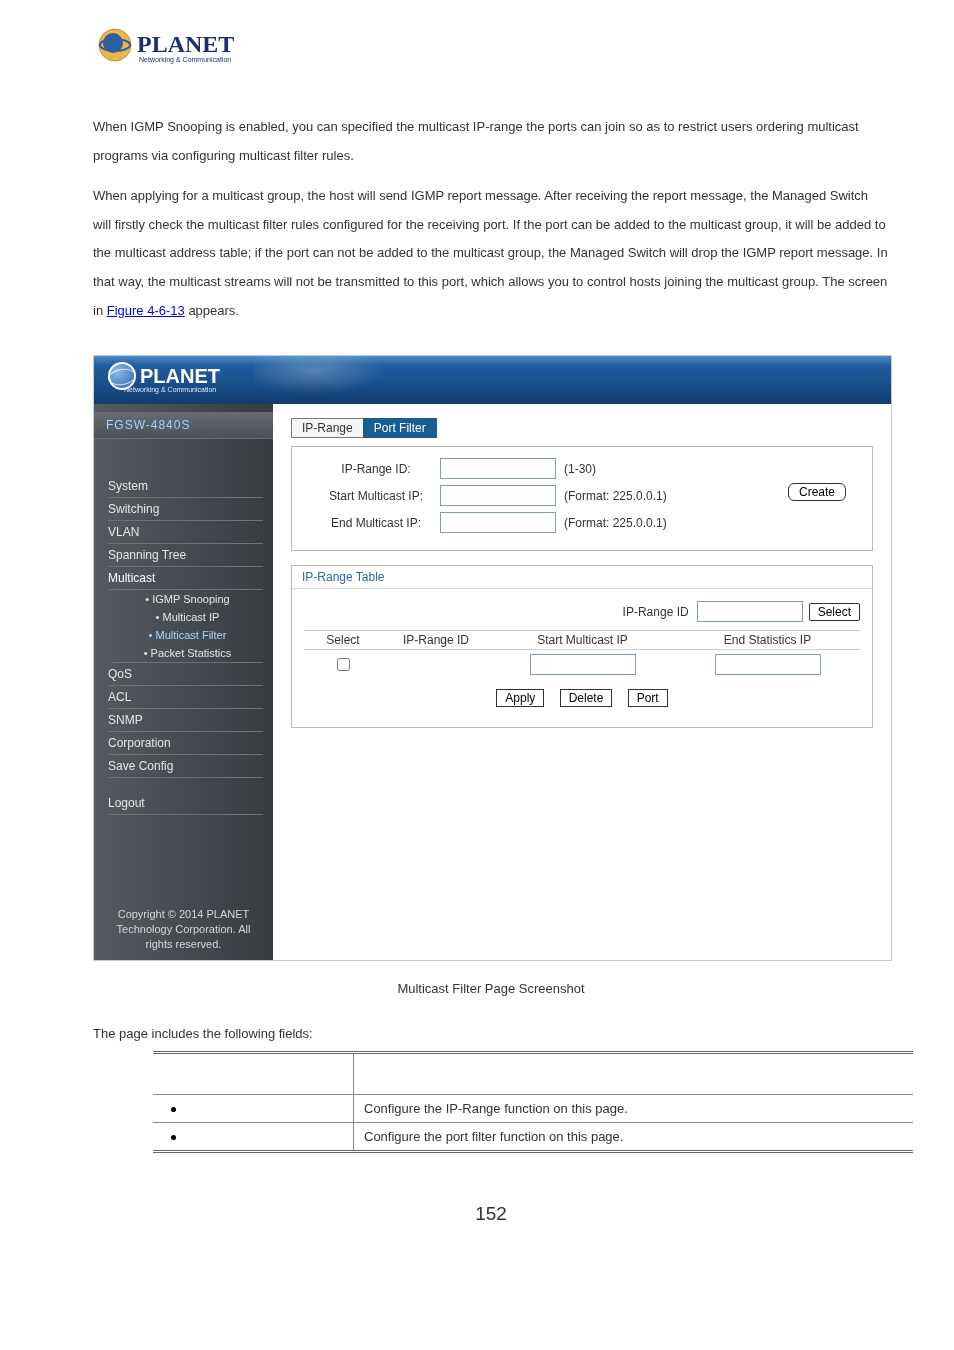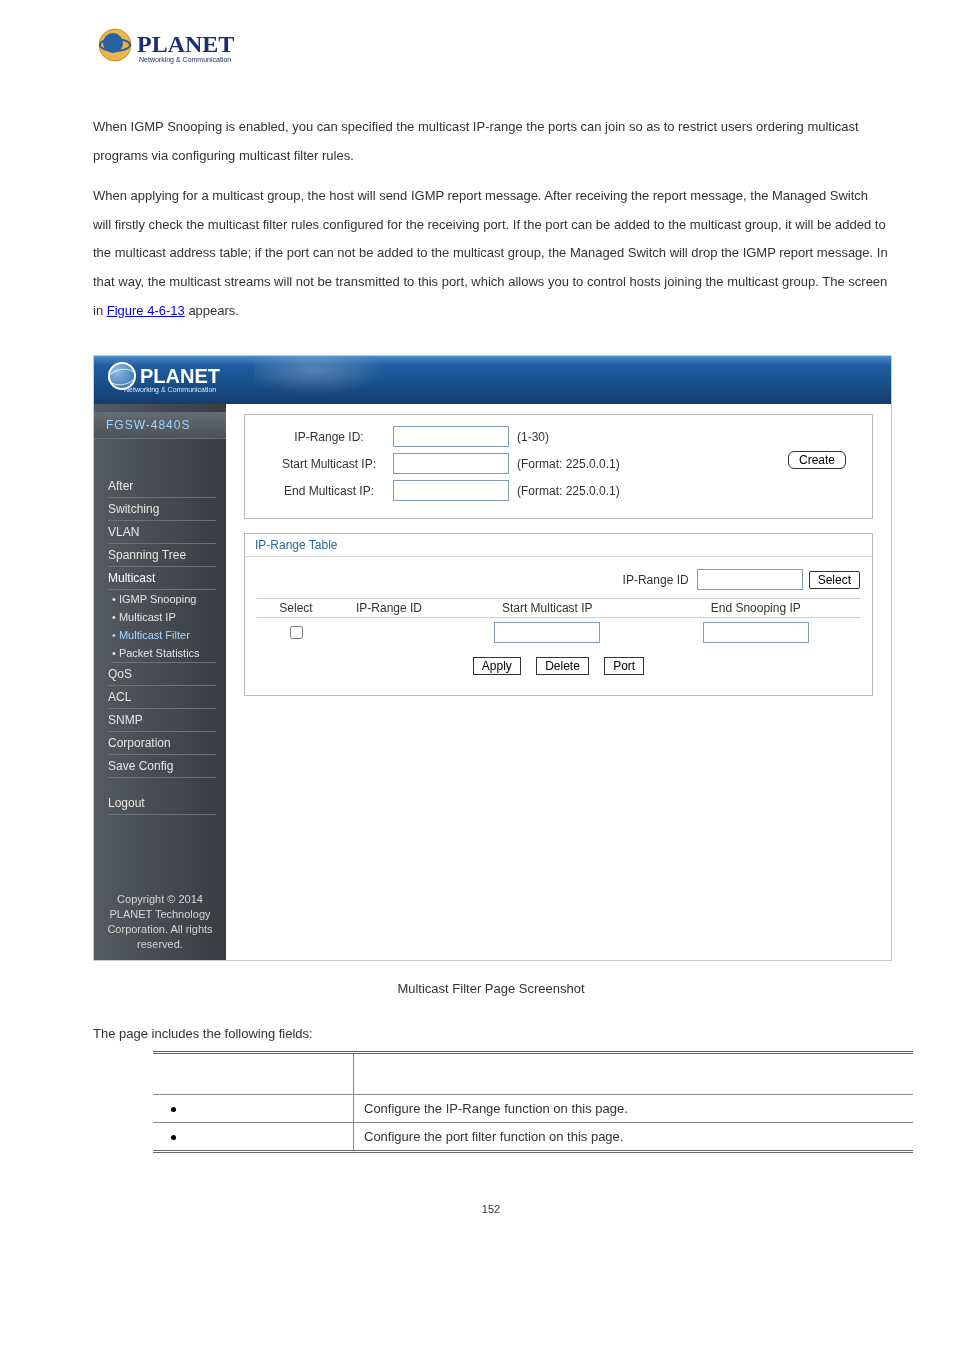--- a/index.html
+++ b/index.html
@@ -11,25 +11,25 @@
 
   .screenshot { width: 797px; border: 1px solid #ccc; margin: 30px auto 10px auto; background: #fff; }
   .ss-header { height: 48px; background: linear-gradient(#4a8bc8 0%, #1f5da0 20%, #1a528f 50%, #123d6e 100%); position: relative; overflow: hidden; }
   .ss-header .planet-logo { margin: 6px 0 0 14px; color: #fff; font-family: Arial Black, sans-serif; font-size: 20px; font-weight: 900; letter-spacing: 0; display: flex; align-items: center; }
   .ss-header .orb { width: 24px; height: 24px; border: 2px solid #fff; border-radius: 50%; display: inline-block; margin-right: 4px; background: radial-gradient(circle at 30% 30%, #8dbbe6, #2c6aa8); position: relative; }
   .ss-header .orb::after{content:"";position:absolute;left:-2px;top:5px;width:26px;height:14px;border:1px solid rgba(255,255,255,0.7);border-radius:50%;transform:rotate(-8deg);}
   .ss-header .tag { font-size: 7px; color:#d9eaff; margin-left: 30px; margin-top:-4px; }
   .ss-header .wave { position:absolute; left:160px; top:0; width:200px; height:48px; opacity:0.25; background: radial-gradient(ellipse 120px 40px at 30% 30%, #fff 0%, transparent 60%); }
 
   .ss-body { display: flex; }
-  .sidebar { width: 132px; background: linear-gradient(to right, #555a61, #383c41); color: #e8e4e0; min-height: 548px; position: relative; padding-top: 8px; font-size: 12px; }
+  .sidebar { width: 179px; background: linear-gradient(to right, #555a61, #383c41); color: #e8e4e0; min-height: 548px; position: relative; padding-top: 8px; font-size: 12px; }
   .model { background: linear-gradient(#666c73,#4c5157); color: #9fd3ff; padding: 6px 12px; border-bottom: 1px solid #6a6f75; font-size: 12px; letter-spacing: 1px; }
   .nav { padding: 8px 10px 0 14px; }
   .nav .item { padding: 2px 0; border-bottom: 1px solid #6c7278; line-height: 18px; }
-  .nav .sub { padding-left: 4px; }
+  .nav .sub { padding-left: 4px; text-align: center; }
   .nav .sub .item { border-bottom: none; padding: 0 0; line-height: 18px; font-size: 11px; }
   .nav .hl { color: #fff; }
   .nav .sel { color: #a6d6ff; }
   .sidebar .copy { position: absolute; bottom: 8px; left: 0; right: 0; text-align: center; font-size: 11px; color: #d8d5d2; line-height: 15px; padding: 0 10px; }
   .sidebar .item.single { border-bottom: 1px solid #6c7278; }
 
   .content { flex: 1; padding: 10px 18px; font-size: 12px; color: #333; }
   .tabs { margin: 4px 0 8px 0; }
   .tab { display: inline-block; border: 1px solid #7a7a7a; padding: 2px 10px; font-size: 12px; background: #f5f5f5; margin-right: -1px; }
   .tab.active { background: #1a5d94; color: #fff; border-color: #1a5d94; }
@@ -65,21 +65,21 @@
 
   .fields-intro { margin: 20px 0 10px 0; }
 
   table.fields { width: 760px; margin: 0 auto 0 60px; border-collapse: collapse; }
   table.fields tr.top td { border-top: 3px double #666; height: 28px; }
   table.fields td { border-bottom: 1px solid #888; padding: 6px 10px; vertical-align: middle; }
   table.fields td.left { width: 180px; border-right: 1px solid #888; }
   table.fields tr.last td { border-bottom: 3px double #666; }
   .bullet { display:inline-block; width:5px; height:5px; background:#000; border-radius:50%; margin-left: 8px; vertical-align: middle; }
 
-  .pagenum { text-align: center; margin-top: 50px; font-size: 11px; }
+  .pagenum { text-align: center; margin-top: 50px; font-size: 19px; }
 </style>
 </head>
 <body>
 
 <div class="page">
 
   <div class="logo-area">
     <svg class="logo-svg" viewBox="0 0 160 50">
       <circle cx="22" cy="25" r="16" fill="#eab64a" stroke="#c78f2a" stroke-width="1"></circle>
       <circle cx="20" cy="23" r="10" fill="#2a5fa0"></circle>
@@ -102,21 +102,21 @@
           <span>PLANET</span>
         </div>
       <div class="tag">Networking &amp; Communication</div>
       <div class="wave"></div>
     </div>
     <div class="ss-body">
       <div class="sidebar">
         <div class="model">FGSW-4840S</div>
         <div style="height:28px;"></div>
         <div class="nav">
-          <div class="item">After</div>
+          <div class="item">System</div>
           <div class="item">Switching</div>
           <div class="item">VLAN</div>
           <div class="item">Spanning Tree</div>
           <div class="item hl">Multicast</div>
           <div class="sub">
             <div class="item">• IGMP Snooping</div>
             <div class="item">• Multicast IP</div>
             <div class="item sel">• Multicast Filter</div>
             <div class="item single">• Packet Statistics</div>
           </div>
@@ -125,20 +125,23 @@
           <div class="item">SNMP</div>
           <div class="item">Corporation</div>
           <div class="item">Save Config</div>
           <div style="height:14px;"></div>
           <div class="item">Logout</div>
         </div>
         <div class="copy">Copyright © 2014 PLANET Technology Corporation. All rights reserved.</div>
       </div>
 
       <div class="content">
+        <div class="tabs">
+          <span class="tab">IP-Range</span><span class="tab active">Port Filter</span>
+        </div>
 
         <div class="panel">
           <div class="panel-body">
             <div class="form-row">
               <span class="lbl">IP-Range ID:</span>
               <input type="text" class="txt" style="">
               <span class="hint">(1-30)</span>
             </div>
             <div class="form-row">
               <span class="lbl">Start Multicast IP:</span>
@@ -161,21 +164,21 @@
               <span class="lbl2">IP-Range ID</span>
               <input type="text" class="txt" style="">
               <button class="btn-sq" style="border-radius:2px;">Select</button>
             </div>
             <table class="grid">
               <tbody>
                   <tr class="hdr-row">
                 <th style="width:70px;">Select</th>
                 <th style="width:100px;">IP-Range ID</th>
                 <th>Start Multicast IP</th>
-                <th>End Snooping IP</th>
+                <th>End Statistics IP</th>
               </tr>
               <tr>
                 <td><input type="checkbox" class="chk" style=""></td>
                 <td></td>
                 <td><input type="text" class="txt" style=""></td>
                 <td><input type="text" class="txt" style=""></td>
               </tr>
             </tbody>
               </table>
             <div class="action-row">

